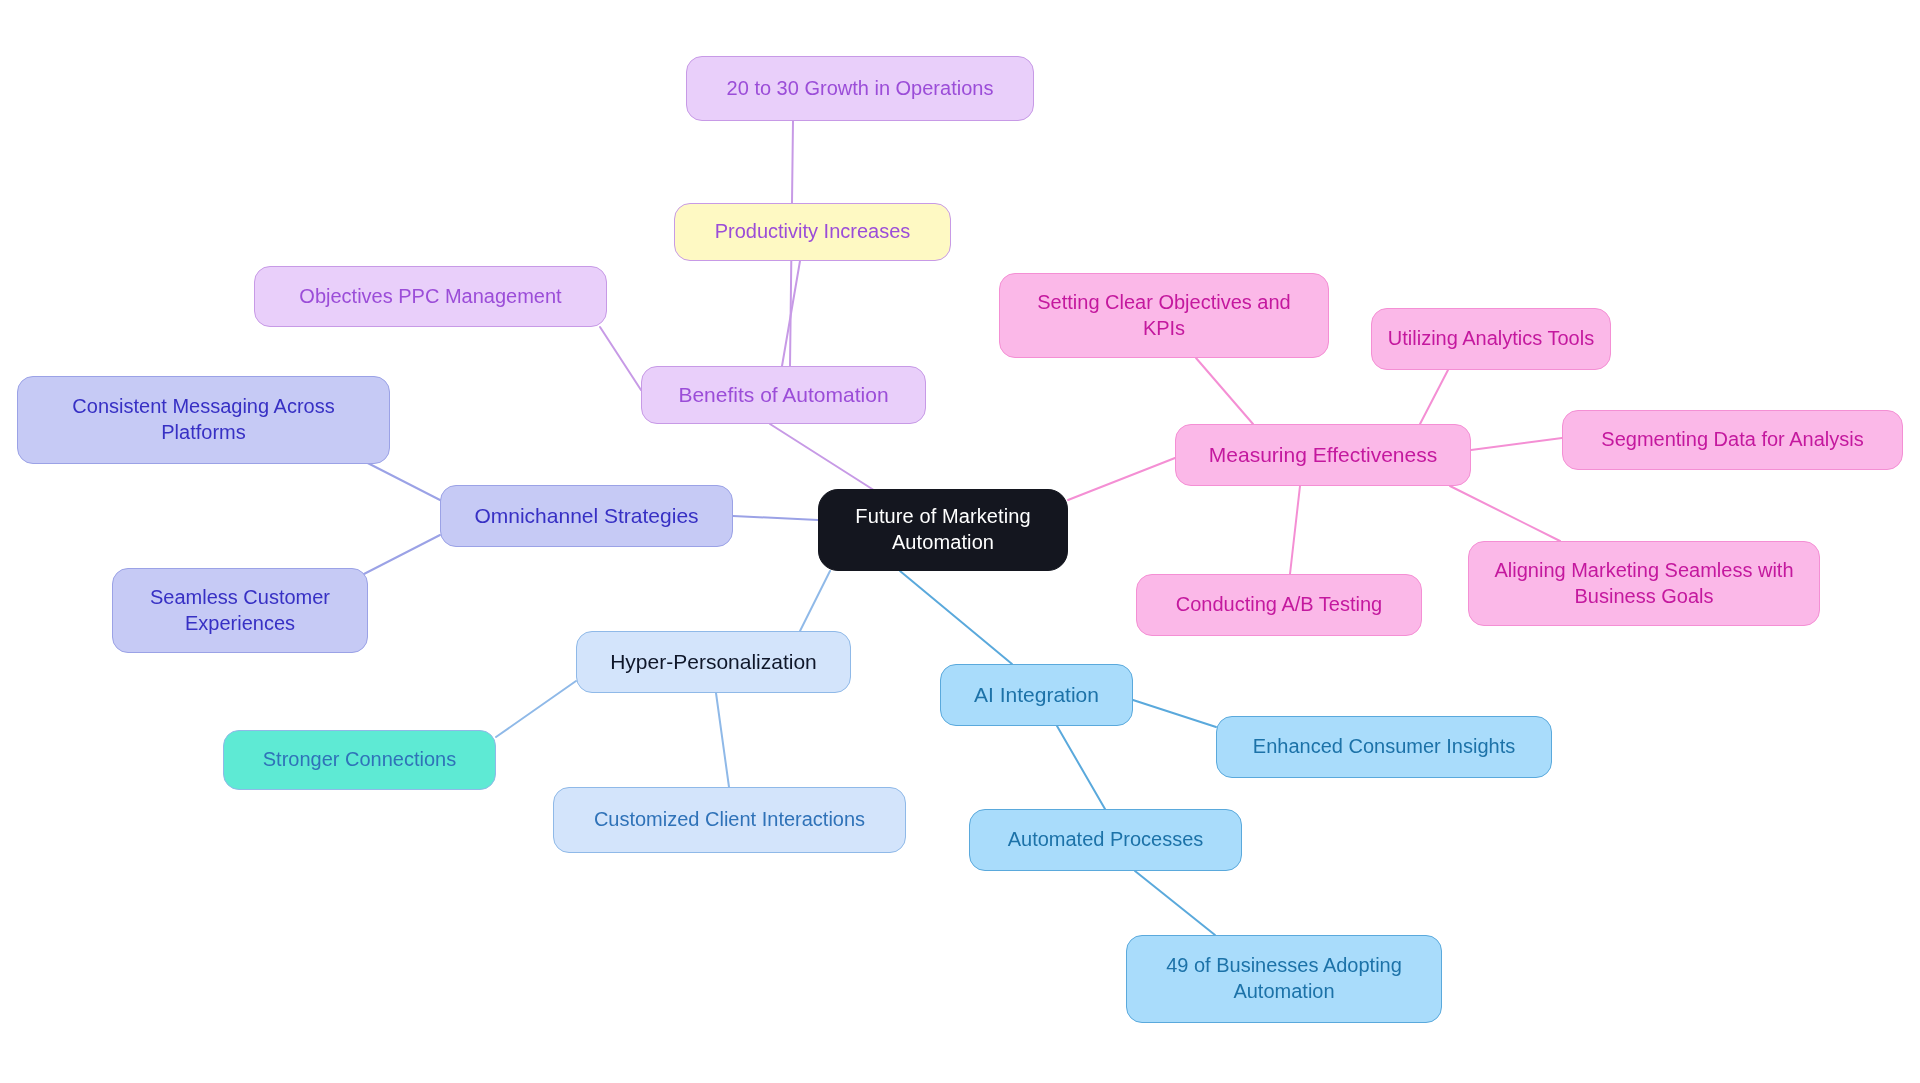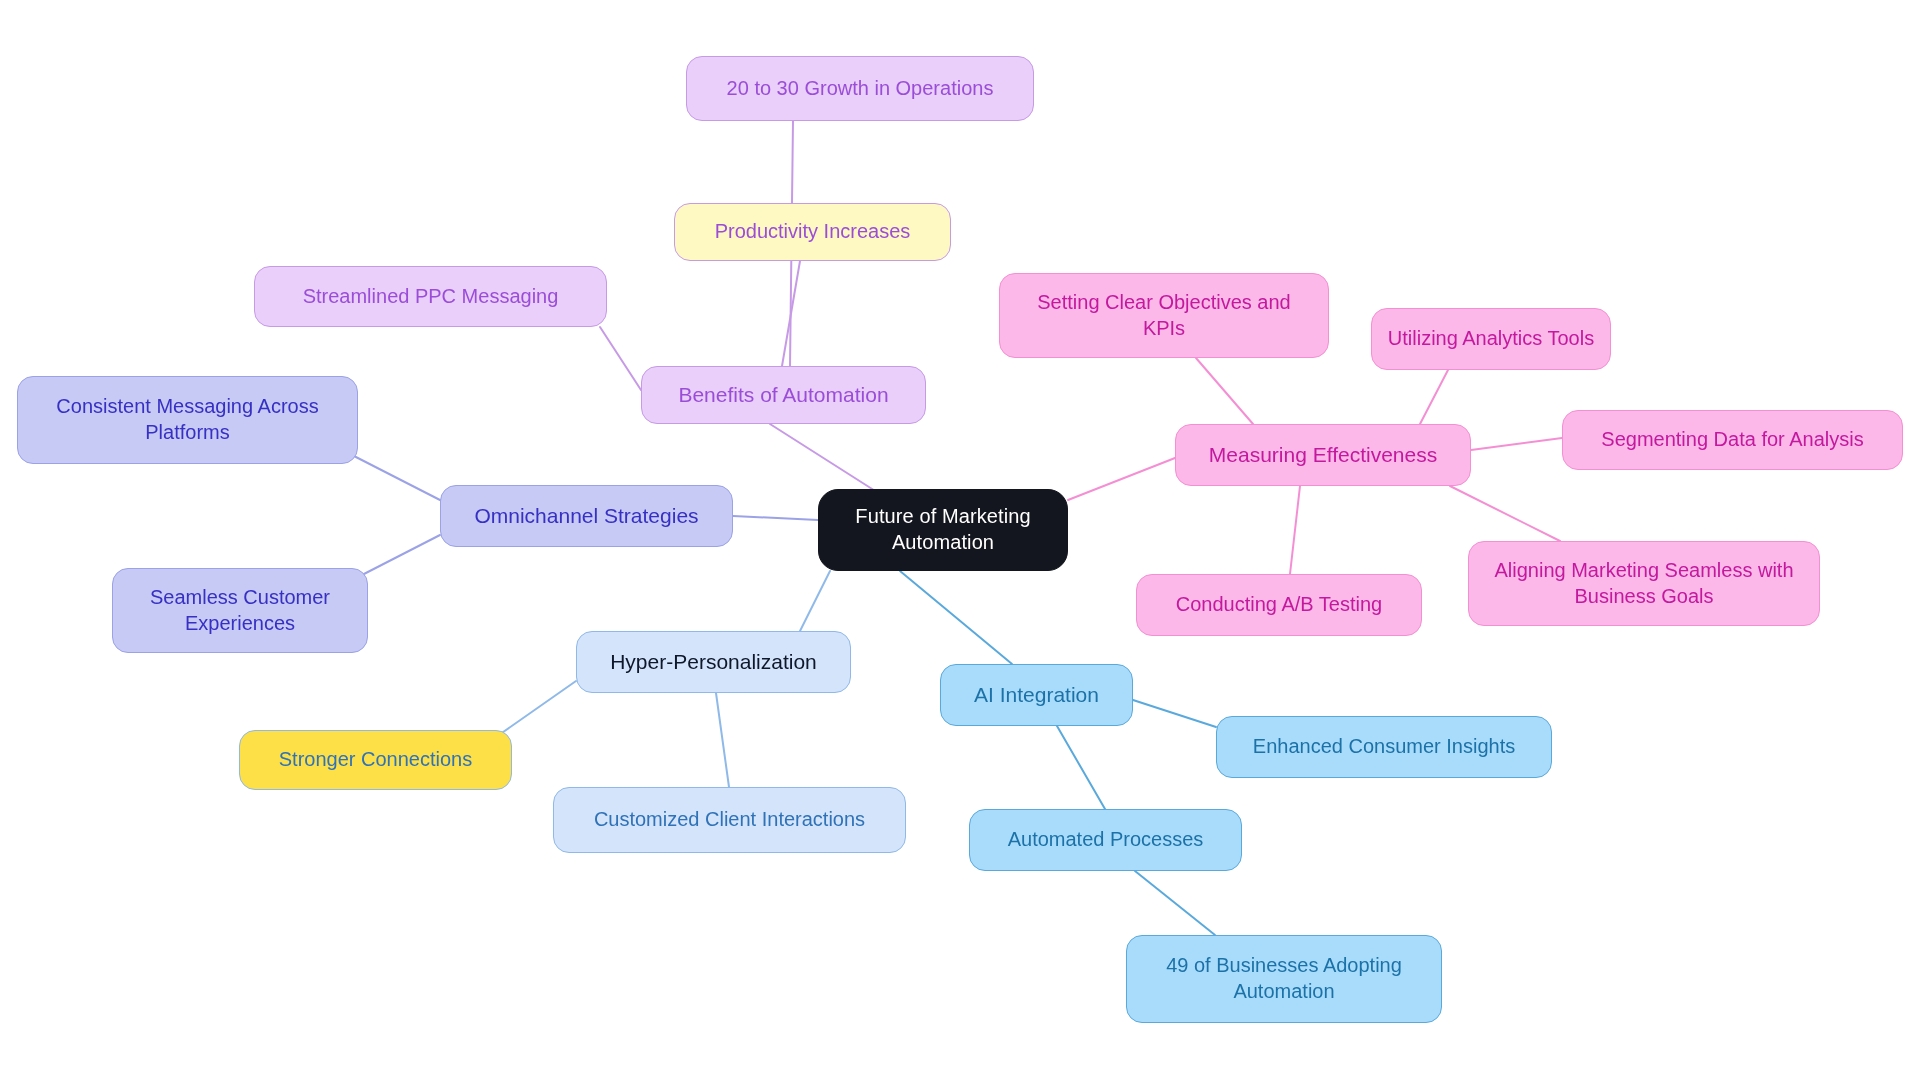--- a/index.html
+++ b/index.html
@@ -70,28 +70,28 @@
       <line x1="1471" y1="450" x2="1562" y2="438" stroke="#f48fd4" stroke-width="2" stroke-linecap="round"></line>
       <line x1="1450" y1="486" x2="1560" y2="541" stroke="#f48fd4" stroke-width="2" stroke-linecap="round"></line>
       <line x1="1300" y1="486" x2="1290" y2="574" stroke="#f48fd4" stroke-width="2" stroke-linecap="round"></line>
     </svg>
   <div id="nodes">
       <div class="node root" style="left: 818px; top: 489px; width: 250px; height: 82px; background: rgb(20, 22, 31); border-color: rgb(20, 22, 31); color: rgb(255, 255, 255);">Future of Marketing
 Automation</div>
       <div class="node lvl1" style="left: 641px; top: 366px; width: 285px; height: 58px; background: rgb(233, 207, 250); border-color: rgb(199, 154, 230); color: rgb(155, 77, 216);">Benefits of Automation</div>
       <div class="node lvl2" style="left: 686px; top: 56px; width: 348px; height: 65px; background: rgb(233, 207, 250); border-color: rgb(199, 154, 230); color: rgb(155, 77, 216);">20 to 30 Growth in Operations</div>
       <div class="node lvl2" style="left: 665px; top: 203px; width: 277px; height: 58px; background: #fef9c3; border-color: rgb(199, 154, 230); color: rgb(155, 77, 216); margin-left: 9px;">Productivity Increases</div>
-      <div class="node lvl2" style="left: 254px; top: 266px; width: 353px; height: 61px; background: rgb(233, 207, 250); border-color: rgb(199, 154, 230); color: rgb(155, 77, 216);">Streamlined PPC Messaging</div>
+      <div class="node lvl2" style="left: 254px; top: 266px; width: 353px; height: 61px; background: rgb(233, 207, 250); border-color: rgb(199, 154, 230); color: rgb(155, 77, 216);">Objectives PPC Management</div>
       <div class="node lvl1" style="left: 440px; top: 485px; width: 293px; height: 62px; background: rgb(198, 202, 245); border-color: rgb(155, 162, 230); color: rgb(55, 48, 196);">Omnichannel Strategies</div>
-      <div class="node lvl2" style="left: 17px; top: 376px; width: 341px; height: 88px; background: rgb(198, 202, 245); border-color: rgb(155, 162, 230); color: rgb(55, 48, 196);">Consistent Messaging Across
+      <div class="node lvl2" style="left: 17px; top: 376px; width: 373px; height: 88px; background: rgb(198, 202, 245); border-color: rgb(155, 162, 230); color: rgb(55, 48, 196);">Consistent Messaging Across
 Platforms</div>
       <div class="node lvl2" style="left: 112px; top: 568px; width: 256px; height: 85px; background: rgb(198, 202, 245); border-color: rgb(155, 162, 230); color: rgb(55, 48, 196);">Seamless Customer
 Experiences</div>
       <div class="node lvl1" style="left: 576px; top: 631px; width: 275px; height: 62px; background: rgb(211, 228, 251); border-color: rgb(143, 185, 232); color: #0f172a;">Hyper-Personalization</div>
-      <div class="node lvl2" style="left: 223px; top: 730px; width: 273px; height: 60px; background: #fde047; border-color: rgb(143, 185, 232); color: rgb(47, 114, 184); margin-left: 16px;">Stronger Connections</div>
+      <div class="node lvl2" style="left: 223px; top: 730px; width: 273px; height: 60px; background: #5eead4; border-color: rgb(143, 185, 232); color: rgb(47, 114, 184);">Stronger Connections</div>
       <div class="node lvl2" style="left: 553px; top: 787px; width: 353px; height: 66px; background: rgb(211, 228, 251); border-color: rgb(143, 185, 232); color: rgb(47, 114, 184);">Customized Client Interactions</div>
       <div class="node lvl1" style="left: 940px; top: 664px; width: 193px; height: 62px; background: rgb(169, 220, 251); border-color: rgb(90, 169, 220); color: rgb(28, 114, 168);">AI Integration</div>
       <div class="node lvl2" style="left: 1216px; top: 716px; width: 336px; height: 62px; background: rgb(169, 220, 251); border-color: rgb(90, 169, 220); color: rgb(28, 114, 168);">Enhanced Consumer Insights</div>
       <div class="node lvl2" style="left: 969px; top: 809px; width: 273px; height: 62px; background: rgb(169, 220, 251); border-color: rgb(90, 169, 220); color: rgb(28, 114, 168);">Automated Processes</div>
       <div class="node lvl2" style="left: 1126px; top: 935px; width: 316px; height: 88px; background: rgb(169, 220, 251); border-color: rgb(90, 169, 220); color: rgb(28, 114, 168);">49 of Businesses Adopting
 Automation</div>
       <div class="node lvl1" style="left: 1175px; top: 424px; width: 296px; height: 62px; background: rgb(251, 184, 232); border-color: rgb(244, 143, 212); color: rgb(196, 24, 158);">Measuring Effectiveness</div>
       <div class="node lvl2" style="left: 999px; top: 273px; width: 330px; height: 85px; background: rgb(251, 184, 232); border-color: rgb(244, 143, 212); color: rgb(196, 24, 158);">Setting Clear Objectives and
 KPIs</div>
       <div class="node lvl2" style="left: 1371px; top: 308px; width: 240px; height: 62px; background: rgb(251, 184, 232); border-color: rgb(244, 143, 212); color: rgb(196, 24, 158);">Utilizing Analytics Tools</div>

